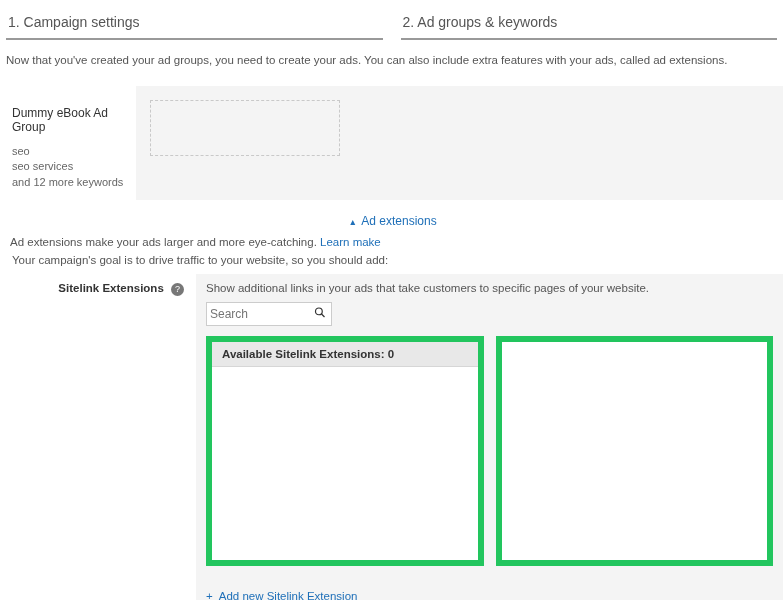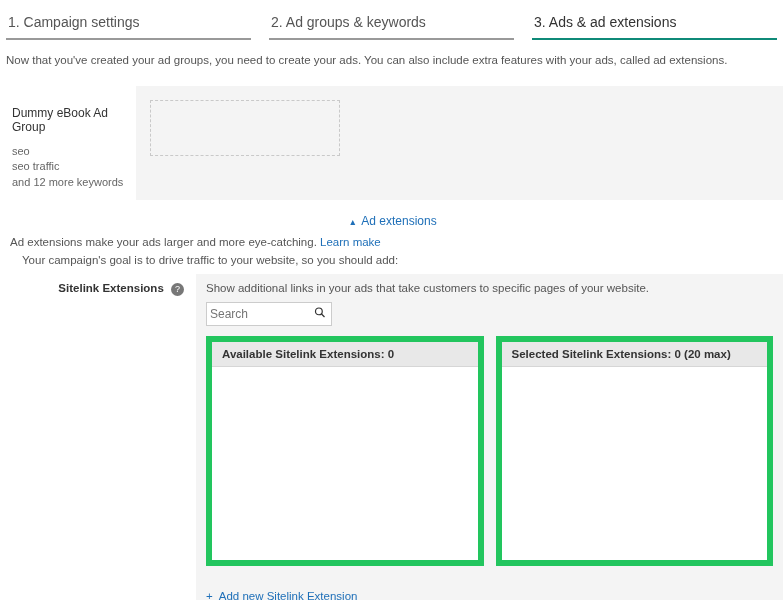--- a/index.html
+++ b/index.html
@@ -15,21 +15,21 @@
 .adgroup-line { color: #666; line-height: 1.4; }
 .ad-area { flex: 1; background: #f4f4f4; padding: 14px 14px 18px 14px; display: flex; gap: 10px; }
 .card { width: 190px; height: 56px; border: 1px solid #ddd; background: #fff; display: flex; align-items: center; justify-content: center; }
 .create-ad { color: #1e6fb8; font-size: 12px; cursor: pointer; }
 .plus { color: #1e6fb8; font-weight: bold; margin-right: 2px; }
 .card-dashed { width: 190px; height: 56px; border: 1px dashed #c9c9c9; background: #f4f4f4; }
 .ext-toggle { padding: 14px 6px 4px 10px; color: #1e6fb8; font-size: 12px; cursor: pointer; text-align: center; }
 .caret { display: inline-block; margin-right: 6px; font-size: 10px; }
 .ext-desc { padding: 4px 6px 2px 10px; font-size: 11.5px; color: #555; }
 .ext-desc a { color: #1e6fb8; text-decoration: none; }
-.ext-goal { padding: 4px 6px 8px 22px; font-size: 11.5px; color: #555; }
+.ext-goal { padding: 4px 6px 8px 12px; font-size: 11.5px; color: #555; }
 .sitelink-row { display: flex; }
 .sitelink-label-col { width: 196px; text-align: right; padding: 8px 12px 0 0; font-size: 11.5px; color: #333; font-weight: bold; }
 .help-icon { display:inline-flex; align-items:center; justify-content:center; width:13px; height:13px; border-radius:50%; background:#777; color:#fff; font-size:9px; margin-left:4px; font-weight:normal; }
 .sitelink-body { flex: 1; background: #f4f4f4; padding: 8px 10px 14px 10px; }
 .sitelink-hint { font-size: 11.5px; color: #555; margin-bottom: 8px; }
 .search-wrap { position: relative; width: 126px; margin-bottom: 10px; }
 .search-input { width: 100%; height: 24px; padding: 2px 24px 2px 3px; border: 1px solid #ccc; font-size: 12px; color: #444; }
 .search-icon { position: absolute; right: 6px; top: 50%; transform: translateY(-50%); color: #333; pointer-events: none; }
 .panels { display: flex; gap: 12px; }
 .panel { flex: 1; border: 6px solid #22c55e; background: #fff; height: 230px; display: flex; flex-direction: column; }
@@ -37,30 +37,29 @@
 .panel-body { flex: 1; background: #fff; }
 .add-link { color: #1e6fb8; font-size: 11.5px; margin: 24px 0 10px 0; cursor: pointer; }
 .add-plus { margin-right: 6px; }
 </style>
 </head>
 <body>
 
 <div class="steps">
   <div class="step done">1. Campaign settings</div>
   <div class="step done">2. Ad groups &amp; keywords</div>
-  <div class="step active">3. Ads &amp; ad extensions</div>
 </div>
 
 <div class="intro">Now that you've created your ad groups, you need to create your ads. You can also include extra features with your ads, called ad extensions.</div>
 
 <div class="ad-section">
   <div class="adgroup-col">
     <div class="adgroup-title">Dummy eBook Ad Group</div>
     <div class="adgroup-line">seo</div>
-    <div class="adgroup-line">seo traffic</div>
+    <div class="adgroup-line">seo services</div>
     <div class="adgroup-line">and 12 more keywords</div>
   </div>
   <div class="ad-area">
     <div class="card-dashed"></div>
   </div>
 </div>
 
 <div class="ext-toggle">
   <span class="caret">▴</span><span>Ad extensions</span>
 </div>
@@ -86,21 +85,20 @@
           </svg>
       </span>
     </div>
 
     <div class="panels">
       <div class="panel">
         <div class="panel-header">Available Sitelink Extensions:  0</div>
         <div class="panel-body"></div>
       </div>
       <div class="panel">
-        <div class="panel-header">Selected Sitelink Extensions:  0 (20 max)</div>
         <div class="panel-body"></div>
       </div>
     </div>
 
     <div class="add-link">
       <span class="add-plus">+</span><span>Add new Sitelink Extension</span>
     </div>
 
   </div>
 </div>

